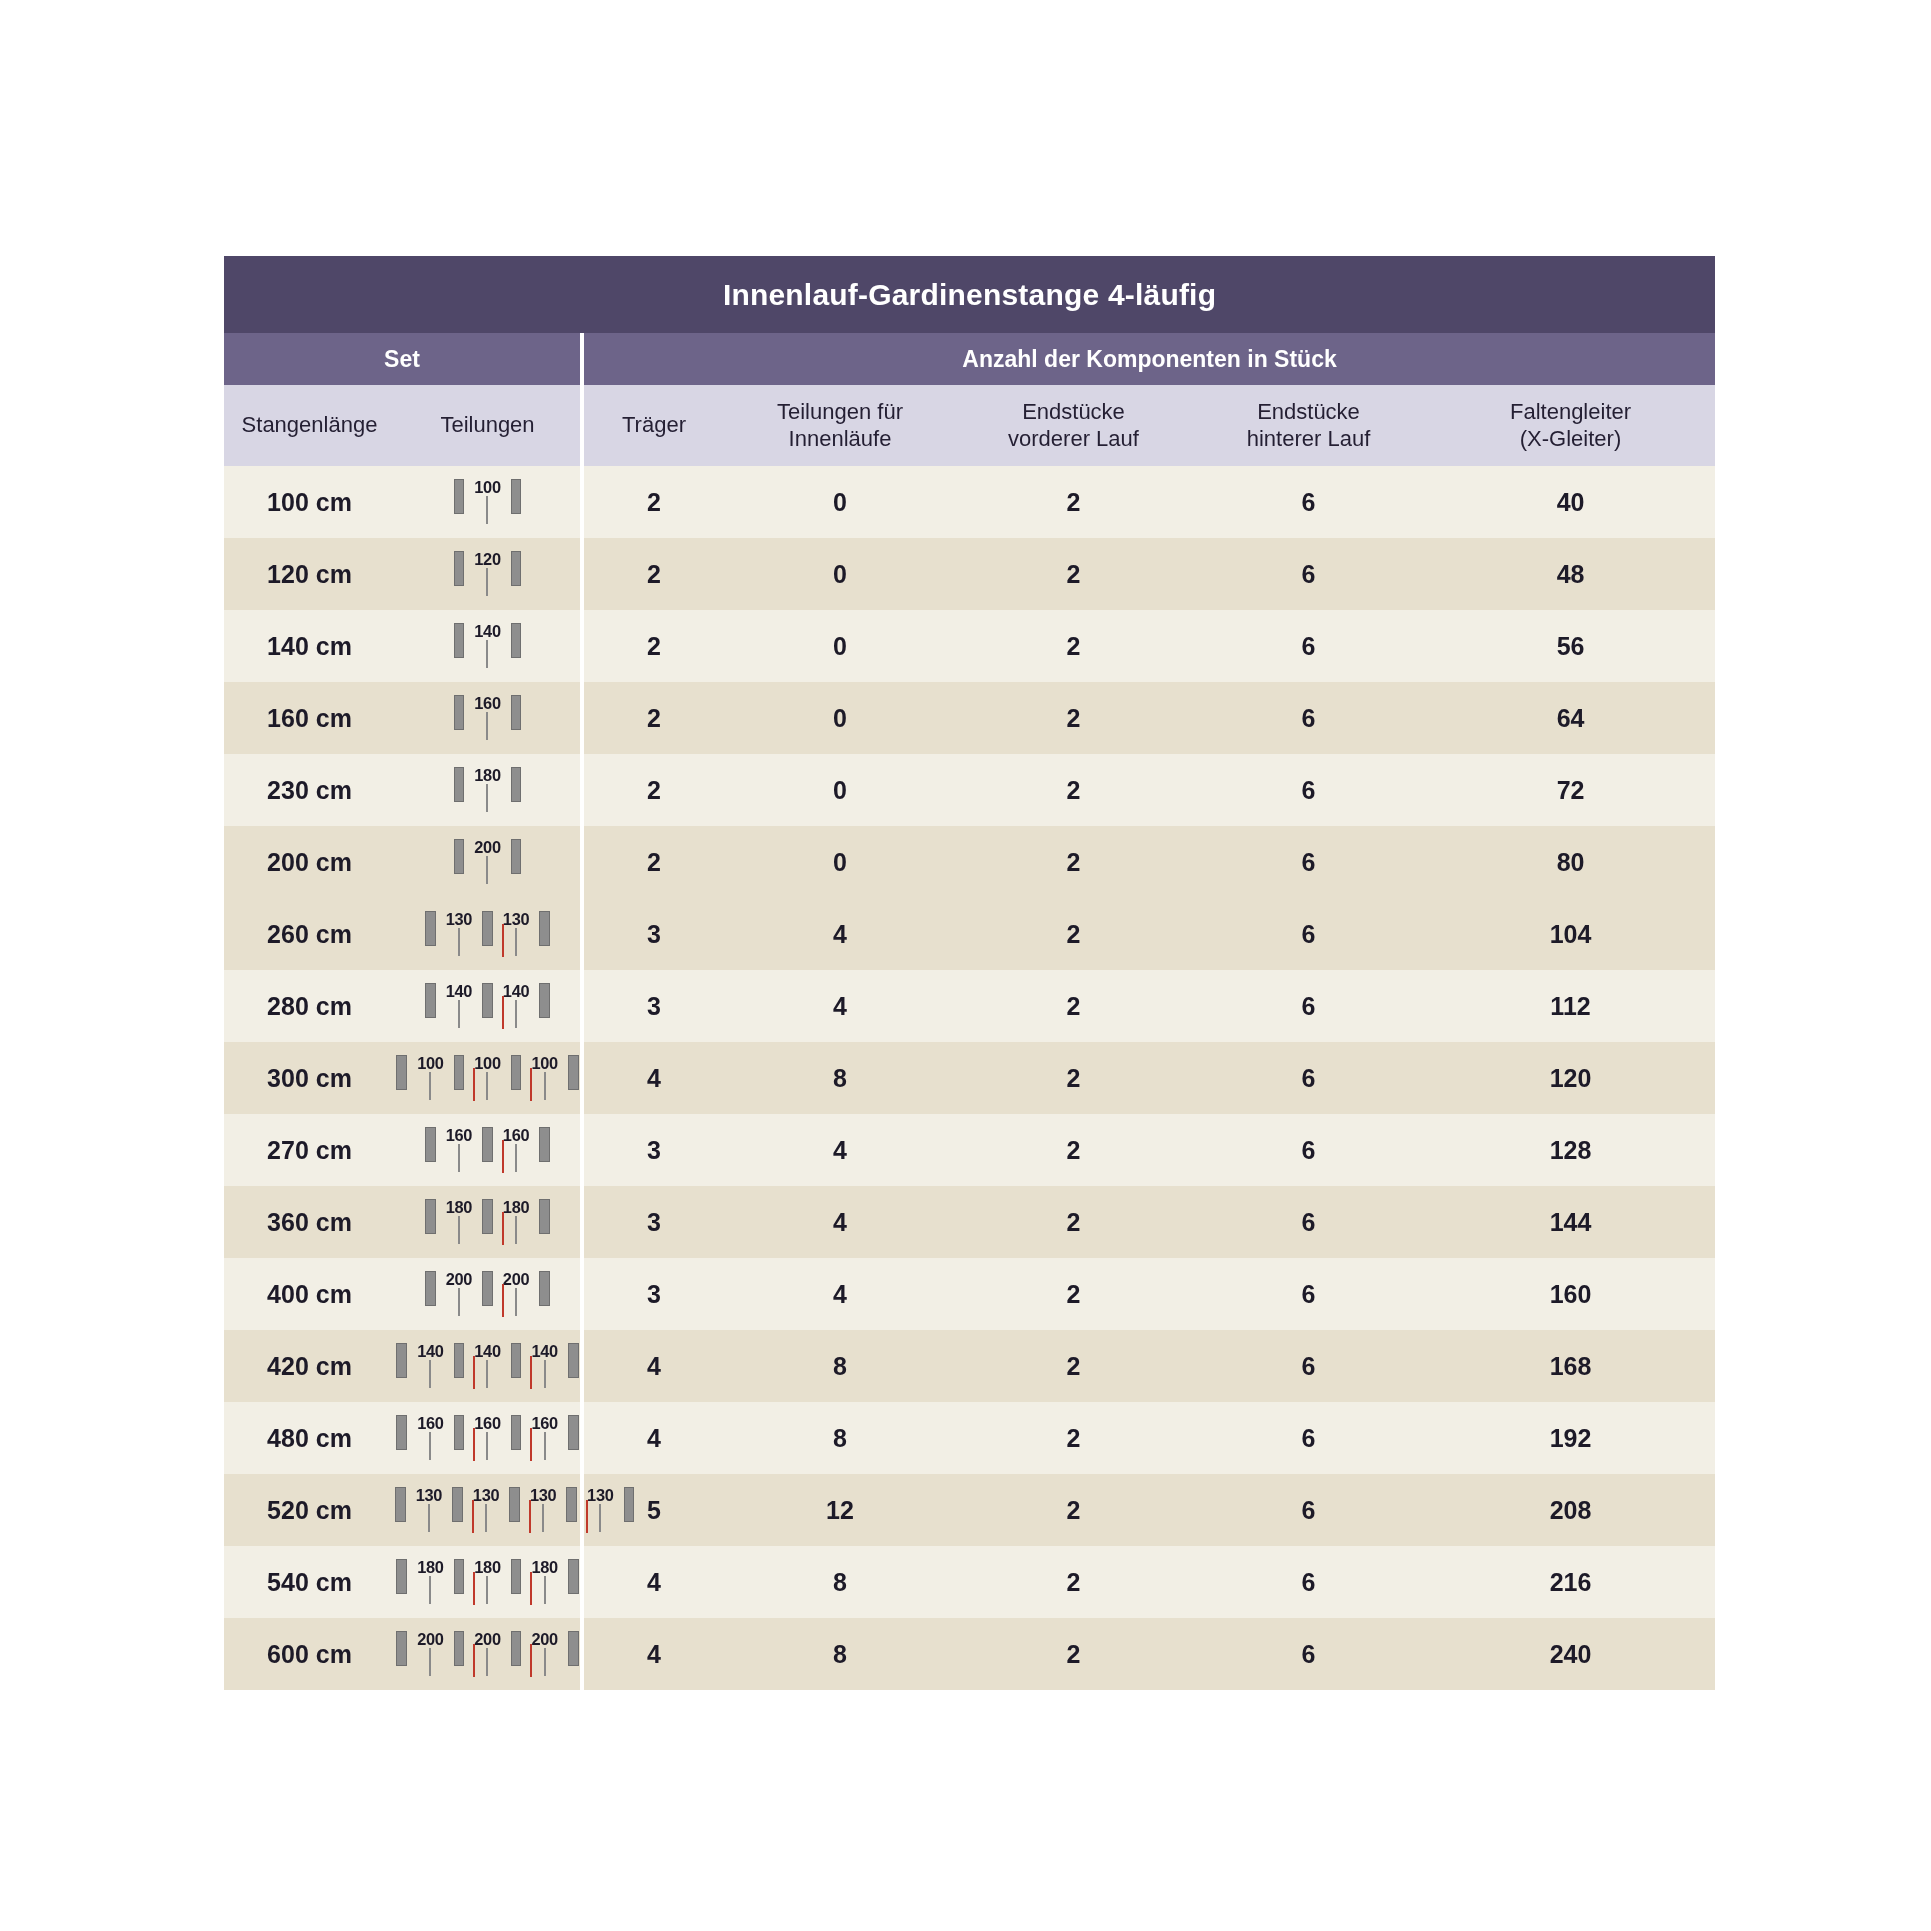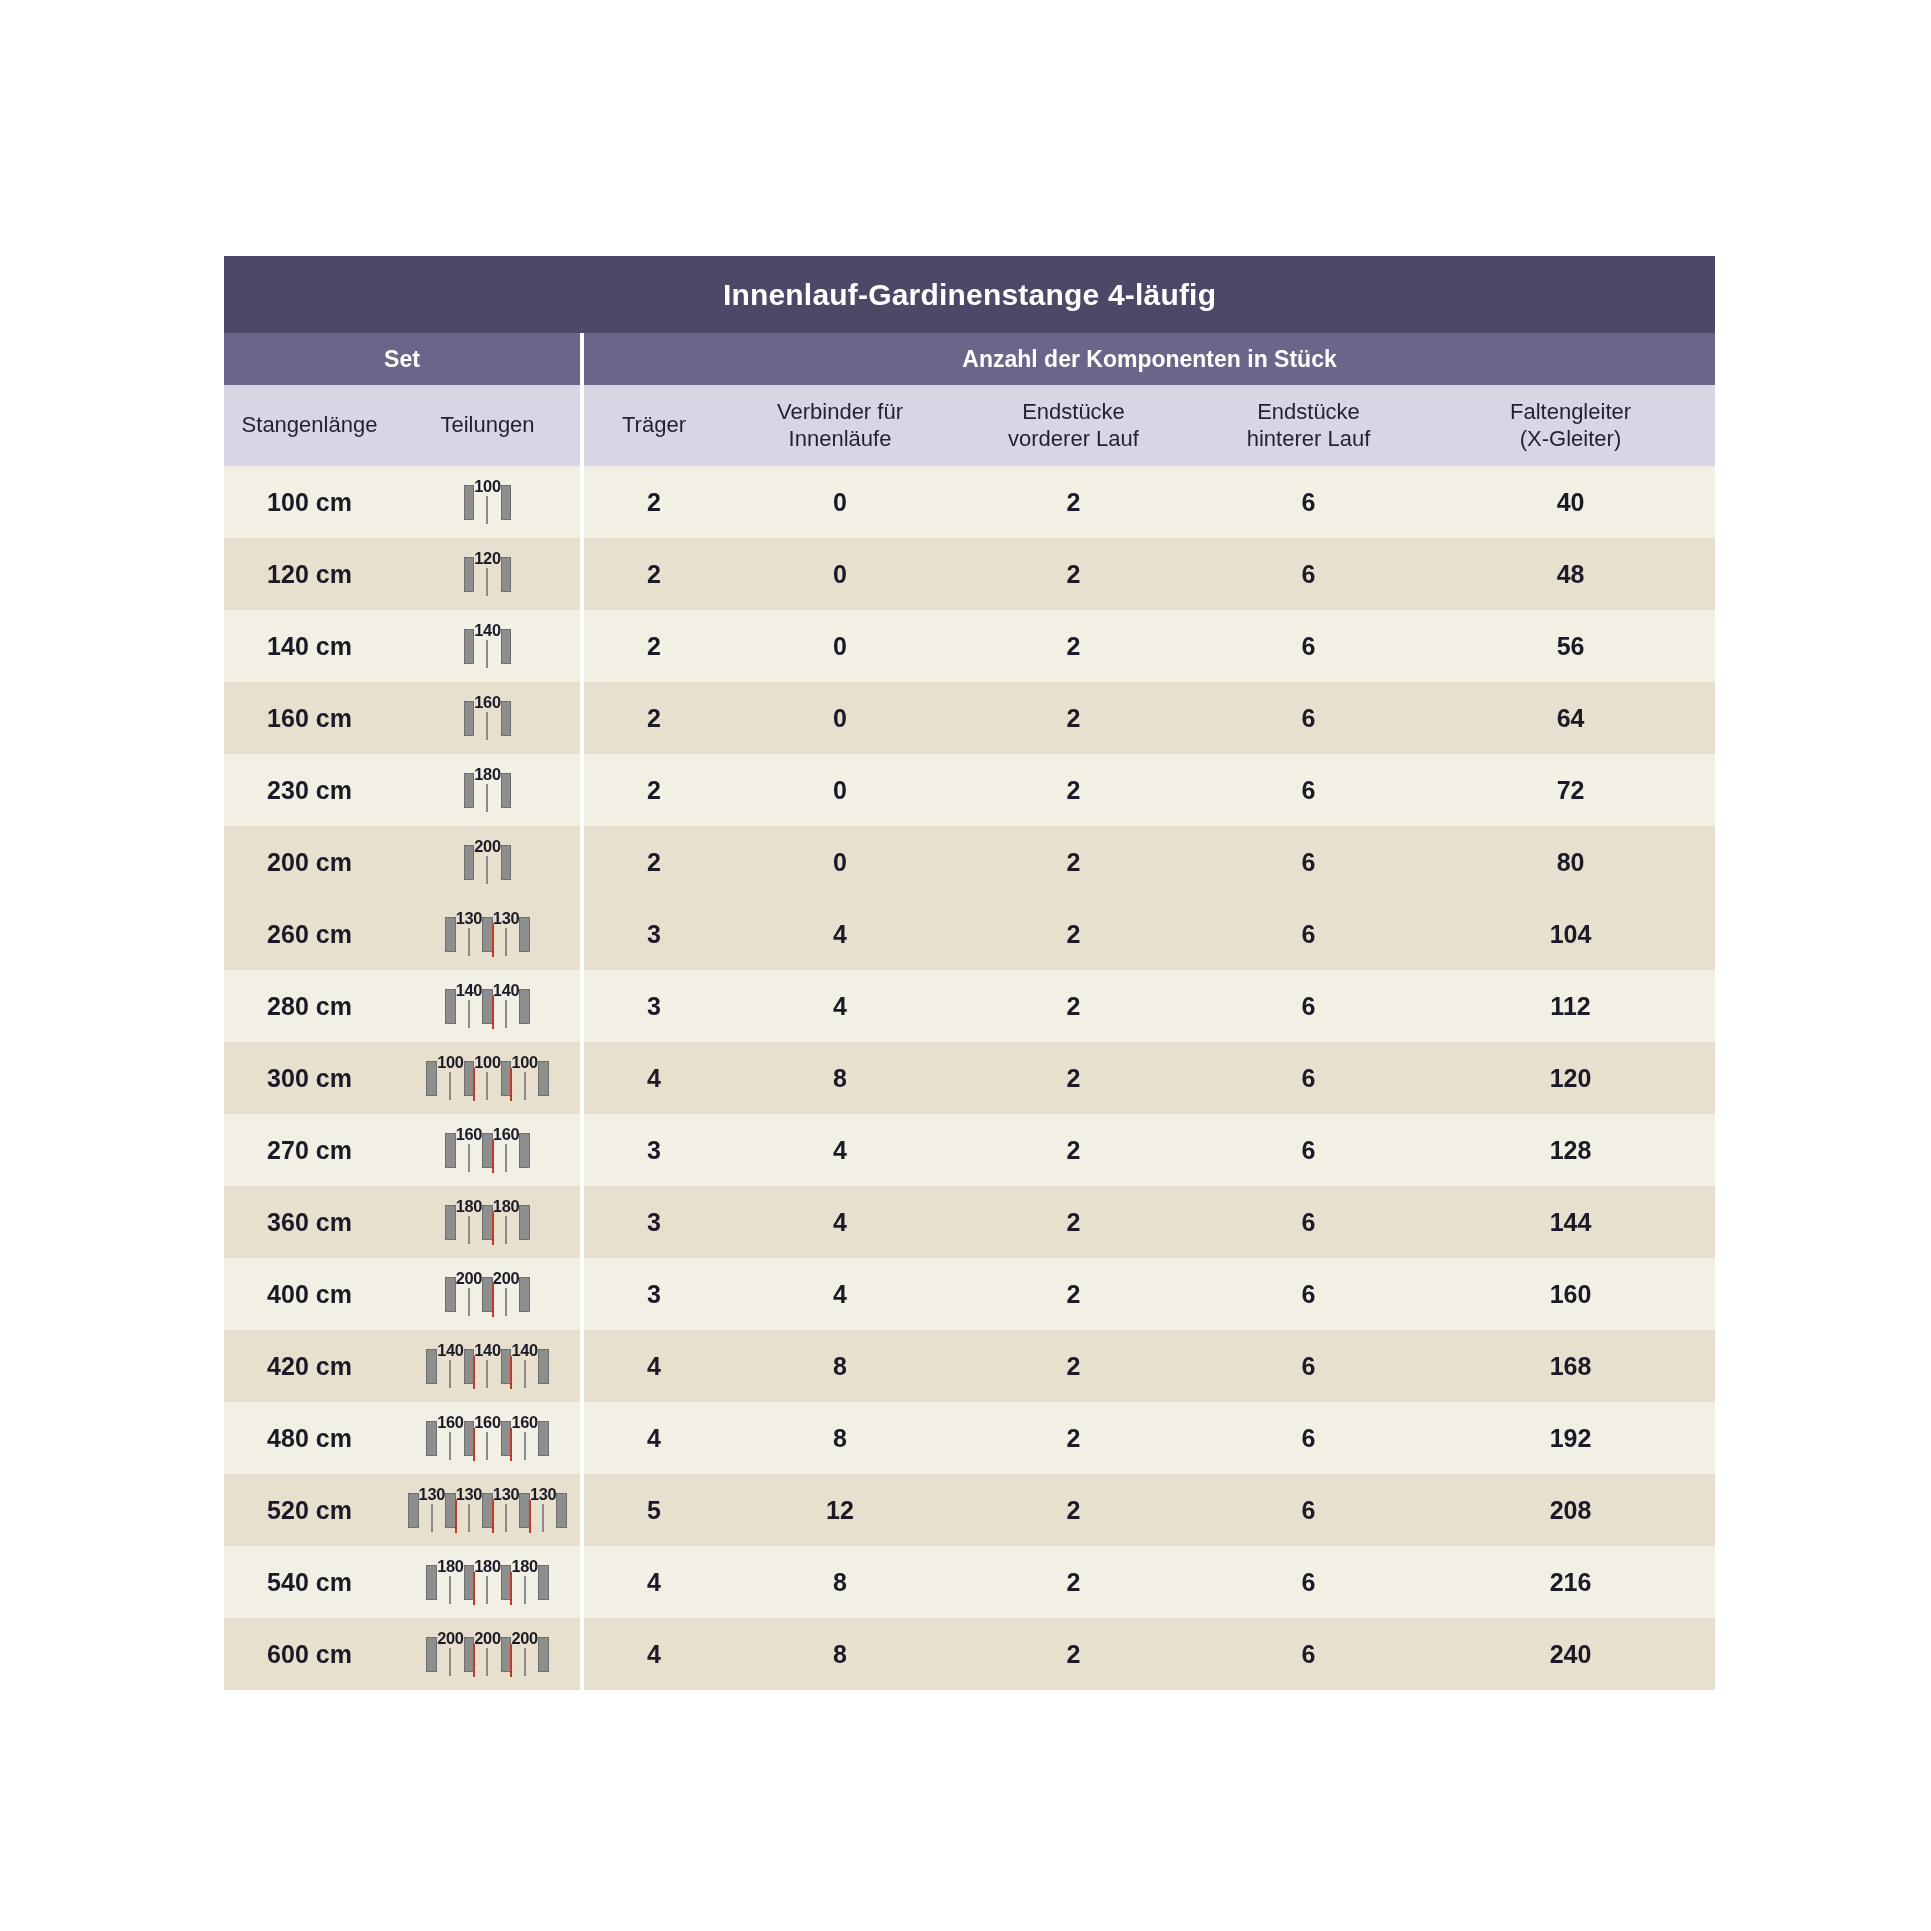--- a/index.html
+++ b/index.html
@@ -78,22 +78,23 @@
   td.len { text-align: center; margin-left: 32px; }
   td.dia { padding: 0; }
 
   
   .rod {
     display: inline-block;
     position: relative;
   }
   .rod .segs {
     display: flex;
-    align-items: center;
+    align-items: flex-start;
     justify-content: center;
+    gap: 10px;
   }
   .seg {
     position: relative;
     display: inline-block;
   }
   .seg .lbl {
     display: block;
     text-align: center;
     font-size: 16.4px;
     font-weight: bold;
@@ -158,21 +159,21 @@
       </tr>
       <tr class="group-row">
         <td colspan="2">Set</td>
         <td colspan="5" class="sep">Anzahl der Komponenten in Stück</td>
       </tr>
       <tr class="col-row">
         <td>Stangenlänge</td>
         <td>Teilungen</td>
         <td class="sep">Träger</td>
         <td>
-          <span>Verbinder für</span><br>
+          <span>Teilungen für</span><br>
           <span>Innenläufe</span>
         </td>
         <td>
           <span>Endstücke</span><br>
           <span>vorderer Lauf</span>
         </td>
         <td>
           <span>Endstücke</span><br>
           <span>hinterer Lauf</span>
         </td>

